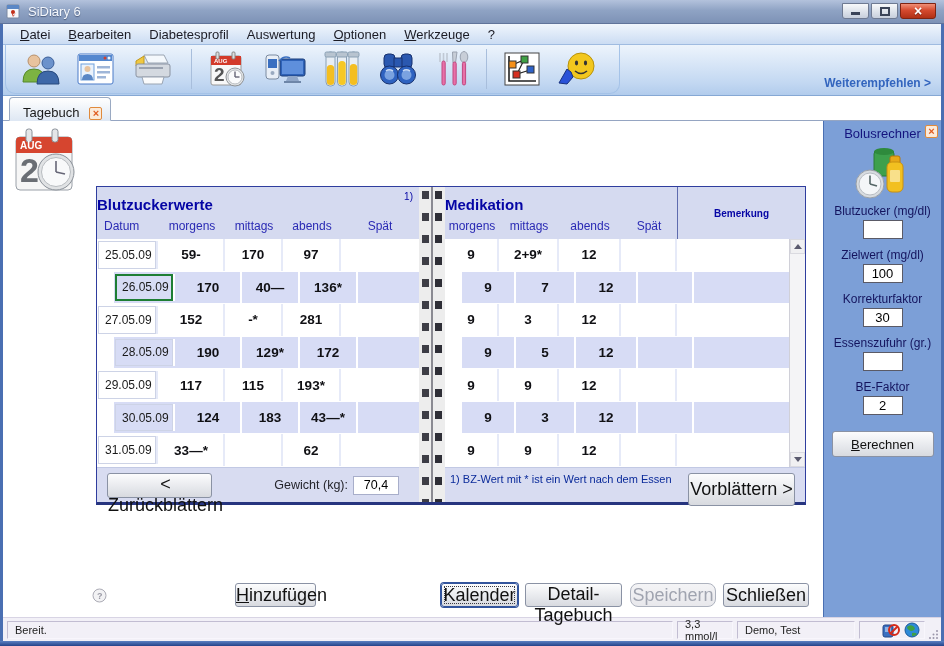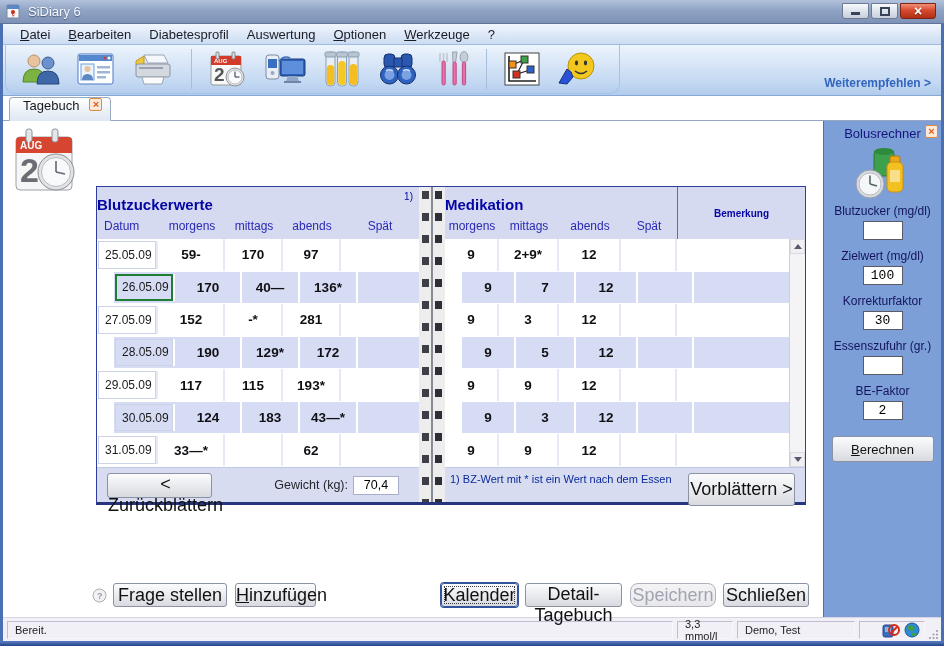--- a/index.html
+++ b/index.html
@@ -27,21 +27,21 @@
 
   
   .toolbar { height: 51px; background: linear-gradient(#EDF4FC, #C3D8F2 75%, #B2CCEC); border-bottom: 1px solid #86A8D4; position: relative; }
   .tool-panel { height: 49px; margin-left: 2px; display: inline-flex; align-items: center; gap: 17px; padding: 0 22px 0 14px; border: 1px solid #A5C3E8; border-top: none; border-radius: 0 0 10px 10px; }
   .tool { background: transparent; border: none; padding: 0; line-height: 0; }
   .tsep { width: 1px; height: 40px; background: #A8BEDC; }
   .recommend { position: absolute; right: 10px; bottom: 5px; color: #3365BE; font-weight: 700; font-size: 12px; }
 
   
   .tabstrip { height: 25px; background: #fff; border-bottom: 1px solid #95A5C2; position: relative; }
-  .tab { position: absolute; left: 6px; bottom: -1px; height: 24px; background: linear-gradient(#FFFFFF, #DFE8F4); border: 1px solid #9AA9C2; border-bottom: 1px solid #DFE8F4; border-radius: 4px 4px 0 0; display: flex; align-items: flex-start; gap: 10px; padding: 0 8px 0 13px; }
+  .tab { position: absolute; left: 6px; bottom: -1px; height: 24px; background: linear-gradient(#FFFFFF, #DFE8F4); border: 1px solid #9AA9C2; border-bottom: 1px solid #DFE8F4; border-radius: 4px 4px 0 0; display: flex; align-items: flex-end; gap: 10px; padding: 0 8px 0 13px; }
   .tab-label { font-size: 13px; color: #1A1A1A; }
   .close-x { display: inline-block; width: 13px; height: 13px; background: #FBEADA; border: 1px solid #E08A3C; border-radius: 2px; text-align: center; }
   .close-x::before { content: "×"; color: #E05A1E; font-size: 11px; font-weight: 700; line-height: 11px; display: block; }
 
   
   .main { flex: 1; display: flex; }
   .content { flex: 1; background: #fff; position: relative; }
 
   .big-calendar { position: absolute; left: 9px; top: 5px; }
 
@@ -106,21 +106,21 @@
   .btn.disabled { color: #A0A4B0; background: linear-gradient(#F4F4F6, #E8E8EC); border-color: #ADB2BE; border-radius: 8px; }
   .btn.focused { border-color: #32549C; box-shadow: 0 0 0 1px #32549C; outline: 1px dotted #3A3A44; outline-offset: -4px; }
 
   
   .sidebar { width: 118px; background: #7C9FD7; border-left: 1px solid #4A6FB2; position: relative; padding-top: 5px; }
   .sb-title { display: block; text-align: center; font-size: 13px; color: #14147E; }
   .sidebar .close-x { position: absolute; right: 3px; top: 4px; }
   .bolus-icon { display: block; margin: 3px auto 2px; }
   .bfield { text-align: center; margin-bottom: 9px; }
   .blabel { display: block; font-size: 12px; color: #14145E; margin-bottom: 2px; }
-  .binput { width: 40px; height: 19px; border: 1px solid #5A5A66; background: #fff; text-align: center; font-size: 13px; font-family: Liberation Mono, monospace; }
+  .binput { width: 40px; height: 19px; border: 1px solid #5A5A66; background: #fff; text-align: center; font-size: 13px; font-family: Liberation Sans, sans-serif; }
   .btn.calc { display: block; width: 102px; height: 26px; margin: 16px auto 0; font-size: 13px; }
 
   
   .statusbar { height: 24px; background: #F2F0F7; border-top: 1px solid #D8D4E4; display: flex; align-items: center; gap: 4px; padding: 0 2px 0 4px; }
   .seg { height: 18px; border: 1px solid; border-color: #C2BDD2 #F8F6FC #F8F6FC #C2BDD2; display: flex; align-items: center; padding: 0 7px; font-size: 11px; color: #222; }
   .seg-status { flex: 1; }
   .seg-unit { width: 56px; justify-content: center; }
   .seg-user { width: 118px; }
   .seg-icons { width: 66px; justify-content: flex-end; gap: 4px; padding-right: 4px; }
   .grip { align-self: flex-end; margin-bottom: 2px; }
@@ -470,21 +470,20 @@
           </div>
         </div>
 
         <div class="actions">
           <span class="help-badge">
             <svg width="15" height="15" viewBox="0 0 15 15">
               <circle cx="7.5" cy="7.5" r="6.5" fill="#F2F2F4" stroke="#ABABB5"></circle>
               <text x="5" y="11" font-size="9" font-weight="bold" fill="#9A9AA5">?</text>
             </svg>
           </span>
-          <button class="btn" style="left:110px;width:114px;"><span>Frage stellen</span></button>
           <button class="btn" style="left:232px;width:81px;"><span class="u1">Hinzufügen</span></button>
           <button class="btn focused" style="left:438px;width:77px;"><span>Kalender</span></button>
           <button class="btn" style="left:522px;width:97px;"><span>Detail-Tagebuch</span></button>
           <button class="btn disabled" style="left:627px;width:86px;"><span>Speichern</span></button>
           <button class="btn" style="left:720px;width:86px;"><span>Schließen</span></button>
         </div>
       </div>
 
       <div class="sidebar">
         <span class="sb-title">Bolusrechner</span>

